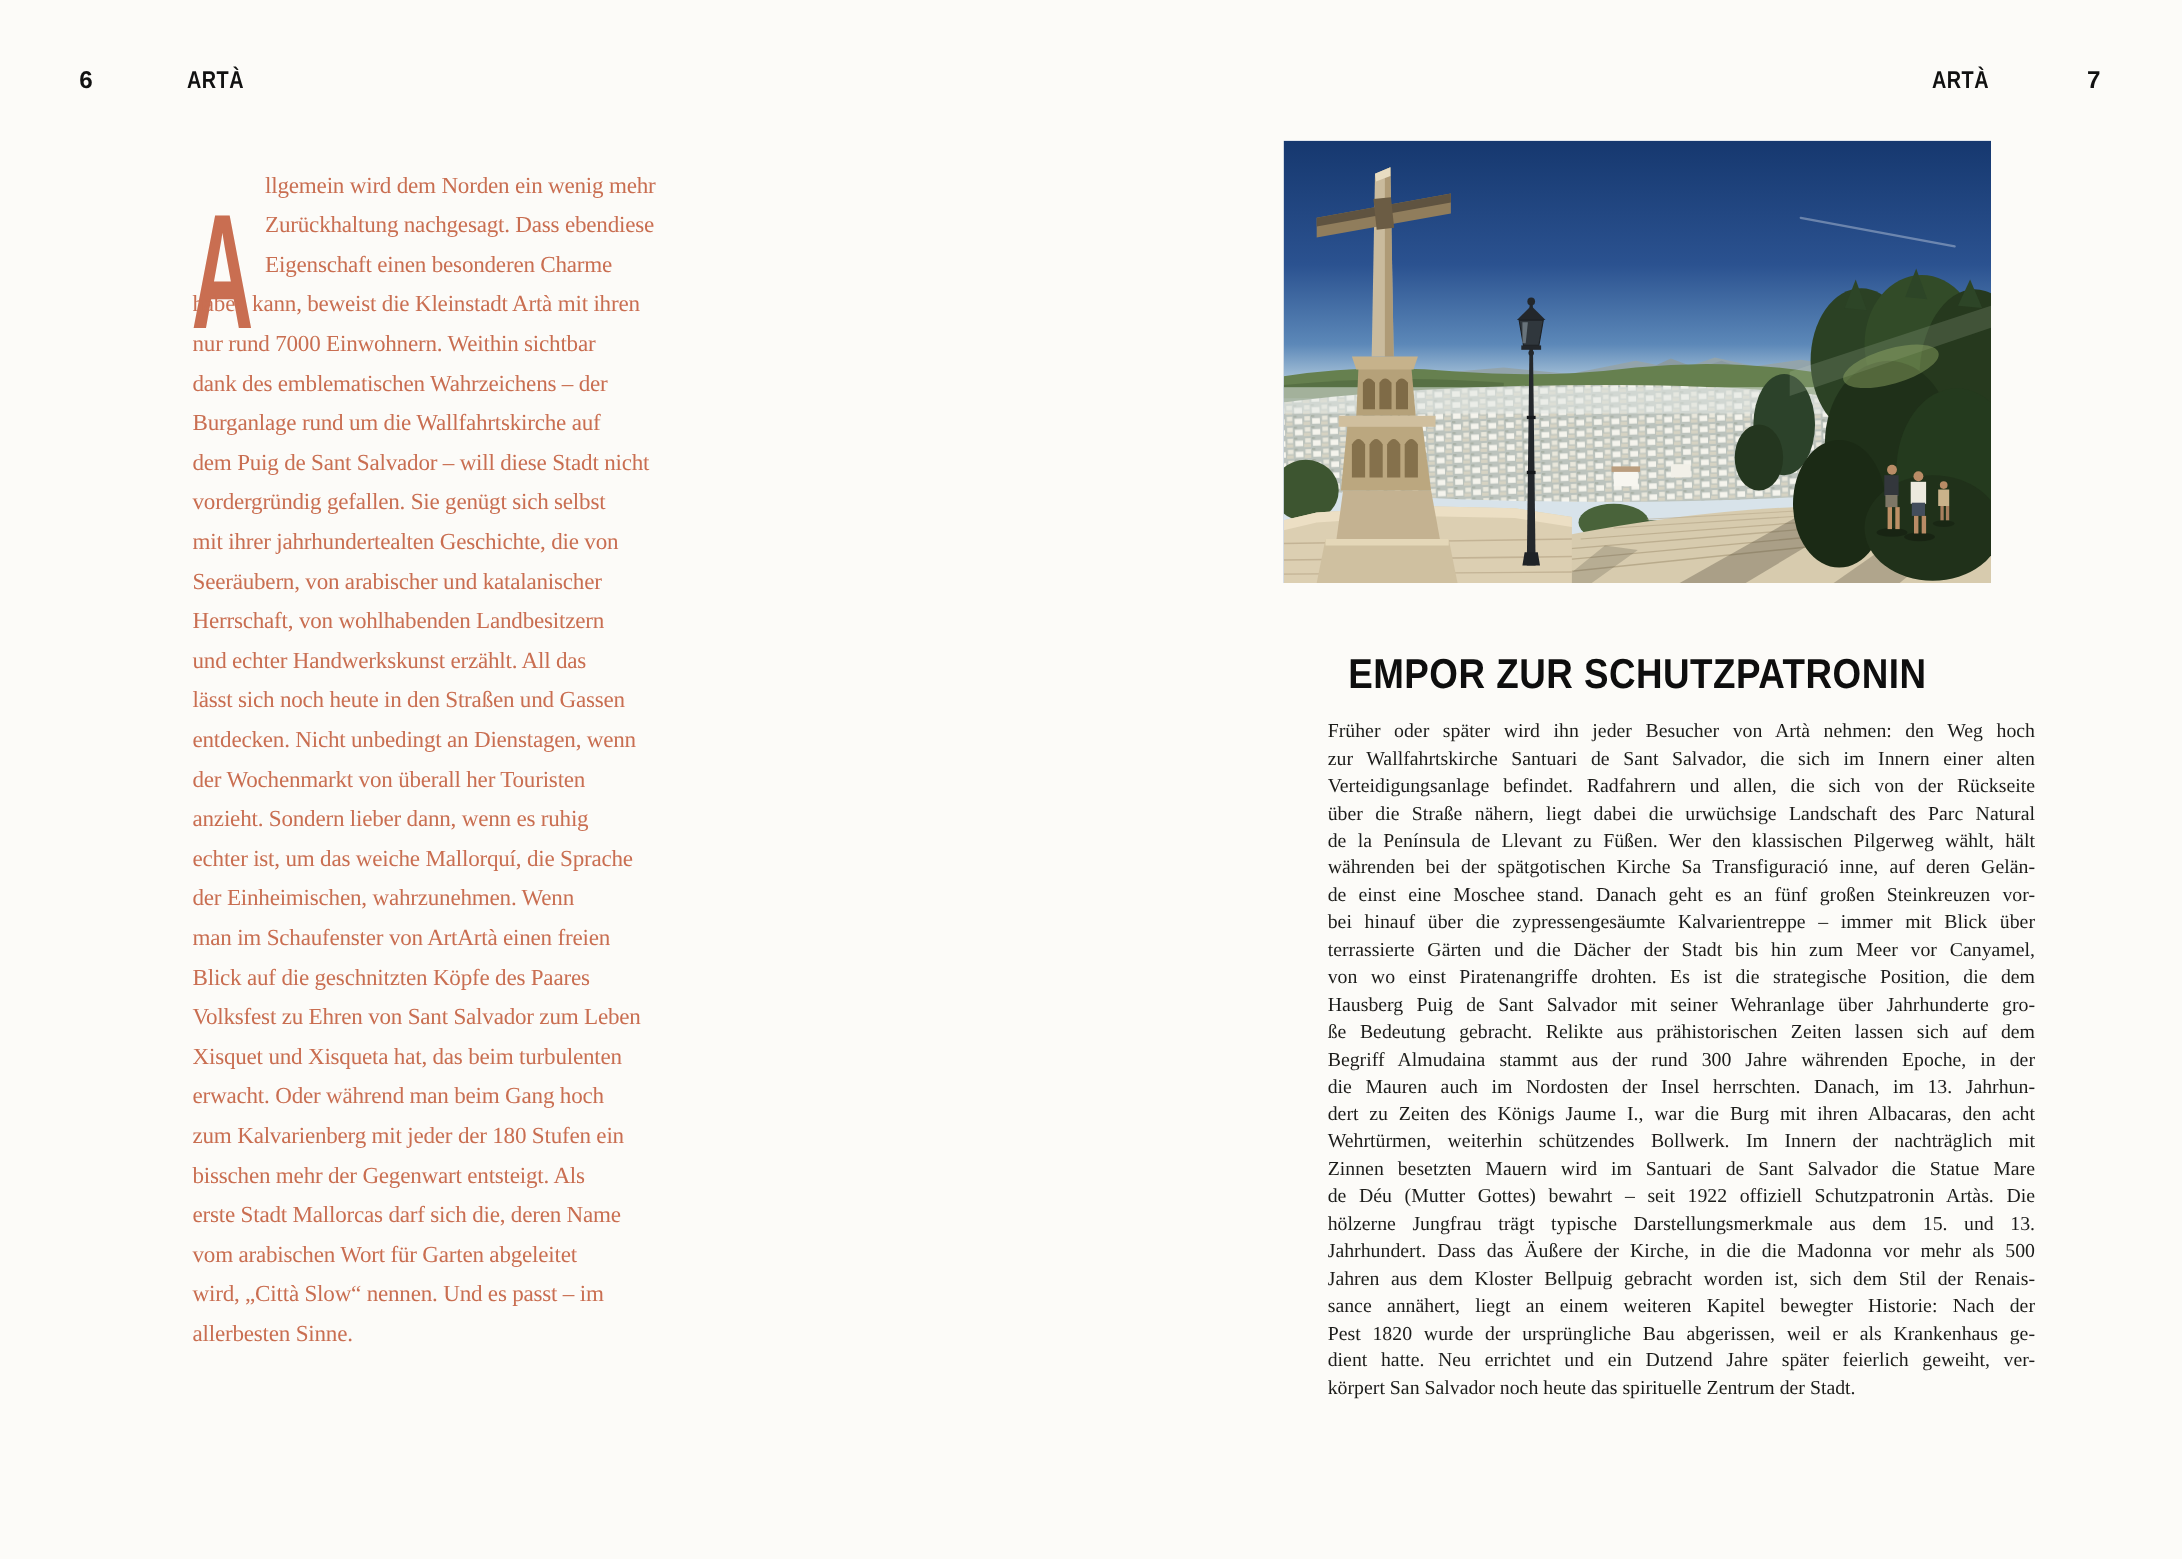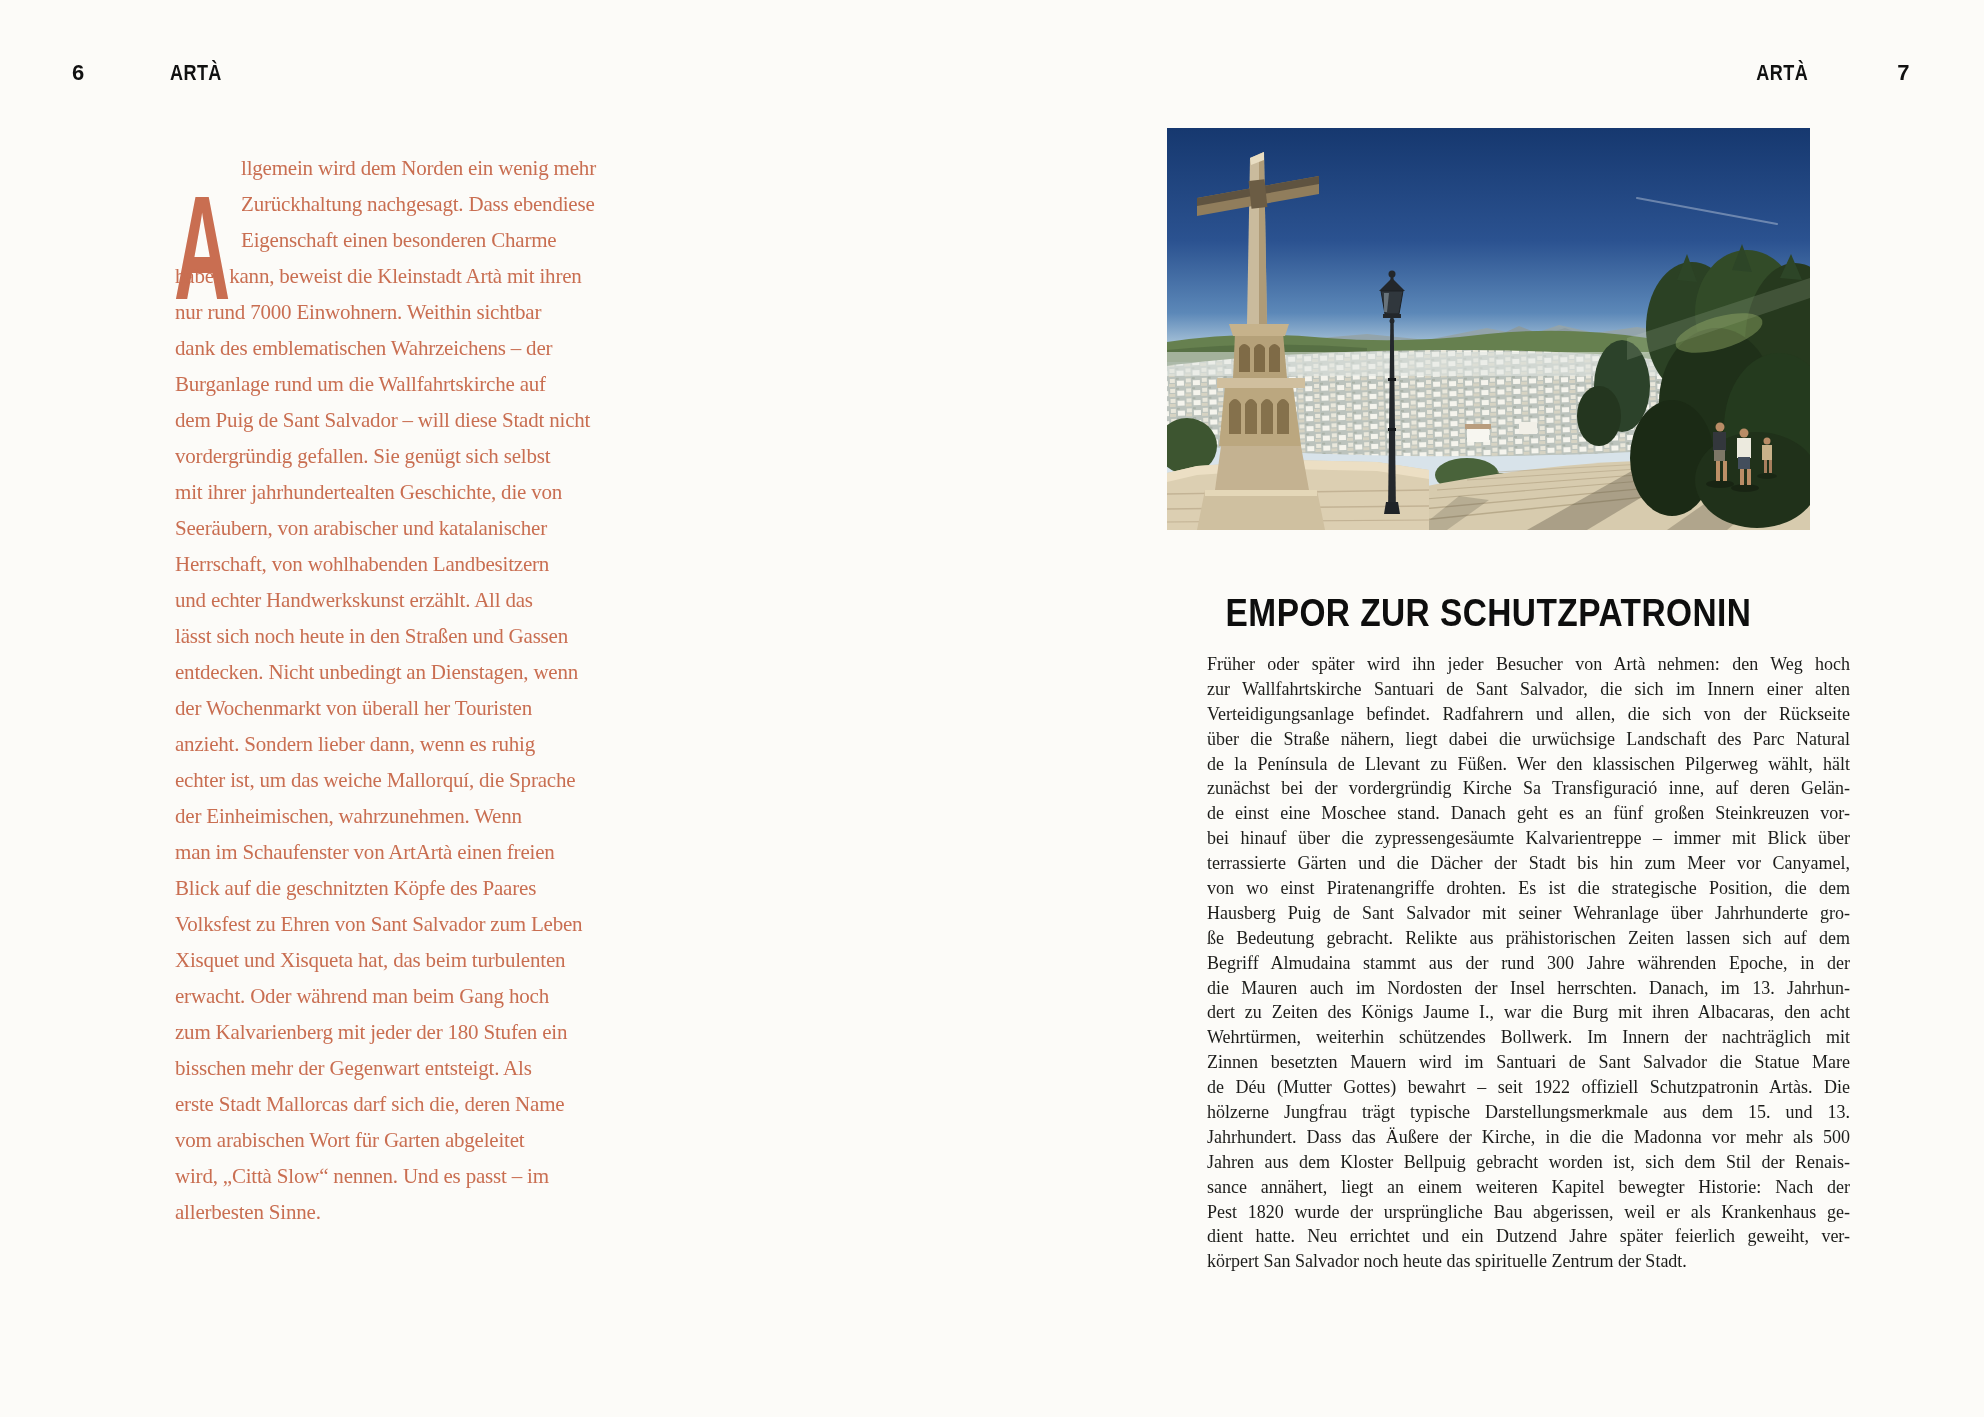--- a/index.html
+++ b/index.html
@@ -257,21 +257,21 @@
   </div>
 
   <div class="headline">EMPOR ZUR SCHUTZPATRONIN</div>
 
   <div class="right-body">
       <div class="line jline">Früher oder später wird ihn jeder Besucher von Artà nehmen: den Weg hoch</div>
       <div class="line jline">zur Wallfahrtskirche Santuari de Sant Salvador, die sich im Innern einer alten</div>
       <div class="line jline">Verteidigungsanlage befindet. Radfahrern und allen, die sich von der Rückseite</div>
       <div class="line jline">über die Straße nähern, liegt dabei die urwüchsige Landschaft des Parc Natural</div>
       <div class="line jline">de la Península de Llevant zu Füßen. Wer den klassischen Pilgerweg wählt, hält</div>
-      <div class="line jline">zunächst bei der vordergründig Kirche Sa Transfiguració inne, auf deren Gelän-</div>
+      <div class="line jline">währenden bei der spätgotischen Kirche Sa Transfiguració inne, auf deren Gelän-</div>
       <div class="line jline">de einst eine Moschee stand. Danach geht es an fünf großen Steinkreuzen vor-</div>
       <div class="line jline">bei hinauf über die zypressengesäumte Kalvarientreppe – immer mit Blick über</div>
       <div class="line jline">terrassierte Gärten und die Dächer der Stadt bis hin zum Meer vor Canyamel,</div>
       <div class="line jline">von wo einst Piratenangriffe drohten. Es ist die strategische Position, die dem</div>
       <div class="line jline">Hausberg Puig de Sant Salvador mit seiner Wehranlage über Jahrhunderte gro-</div>
       <div class="line jline">ße Bedeutung gebracht. Relikte aus prähistorischen Zeiten lassen sich auf dem</div>
       <div class="line jline">Begriff Almudaina stammt aus der rund 300 Jahre währenden Epoche, in der</div>
       <div class="line jline">die Mauren auch im Nordosten der Insel herrschten. Danach, im 13. Jahrhun-</div>
       <div class="line jline">dert zu Zeiten des Königs Jaume I., war die Burg mit ihren Albacaras, den acht</div>
       <div class="line jline">Wehrtürmen, weiterhin schützendes Bollwerk. Im Innern der nachträglich mit</div>

